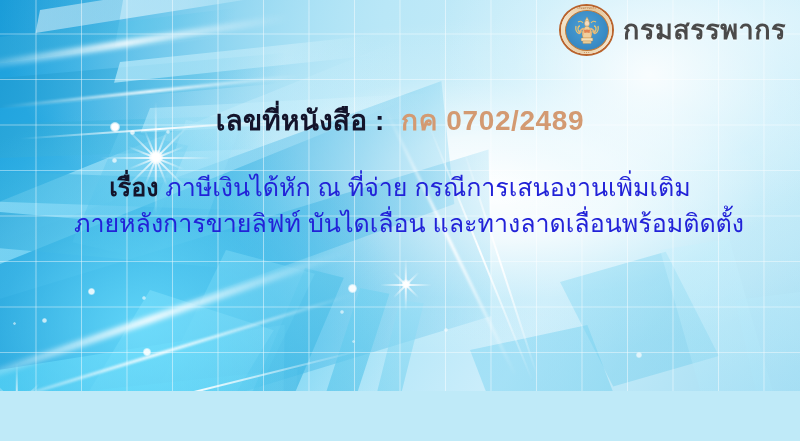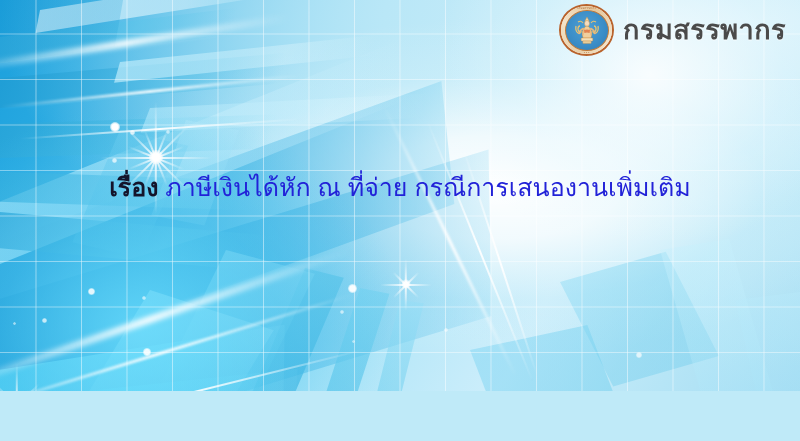--- a/index.html
+++ b/index.html
@@ -366,21 +366,28 @@
           <rect x="8.8" y="25" width="8.4" height="2.4" rx=".5" fill="#e9cf9c" stroke="#c98b3d" stroke-width=".35"></rect>
         </svg>
       </div>
     </div>
 
     <div id="logo-text">
       <div id="logo-th">กรมสรรพากร</div>
     </div>
   </div>
 
+  <div id="doc-no-line">
+    <span id="doc-no-label">เลขที่หนังสือ :</span>
+    <span id="doc-no-value">กค 0702/2489</span>
+  </div>
 
   <div id="subject-block">
     <div class="subj-line" id="subject-line-1">
       <span class="subj-label">เรื่อง</span>
       <span class="subj-body">ภาษีเงินได้หัก ณ ที่จ่าย กรณีการเสนองานเพิ่มเติม</span>
     </div>
+    <div class="subj-line" id="subject-line-2">
+      <span class="subj-body">ภายหลังการขายลิฟท์ บันไดเลื่อน และทางลาดเลื่อนพร้อมติดตั้ง</span>
+    </div>
   </div>
 
 </div>
 
 </body></html>

